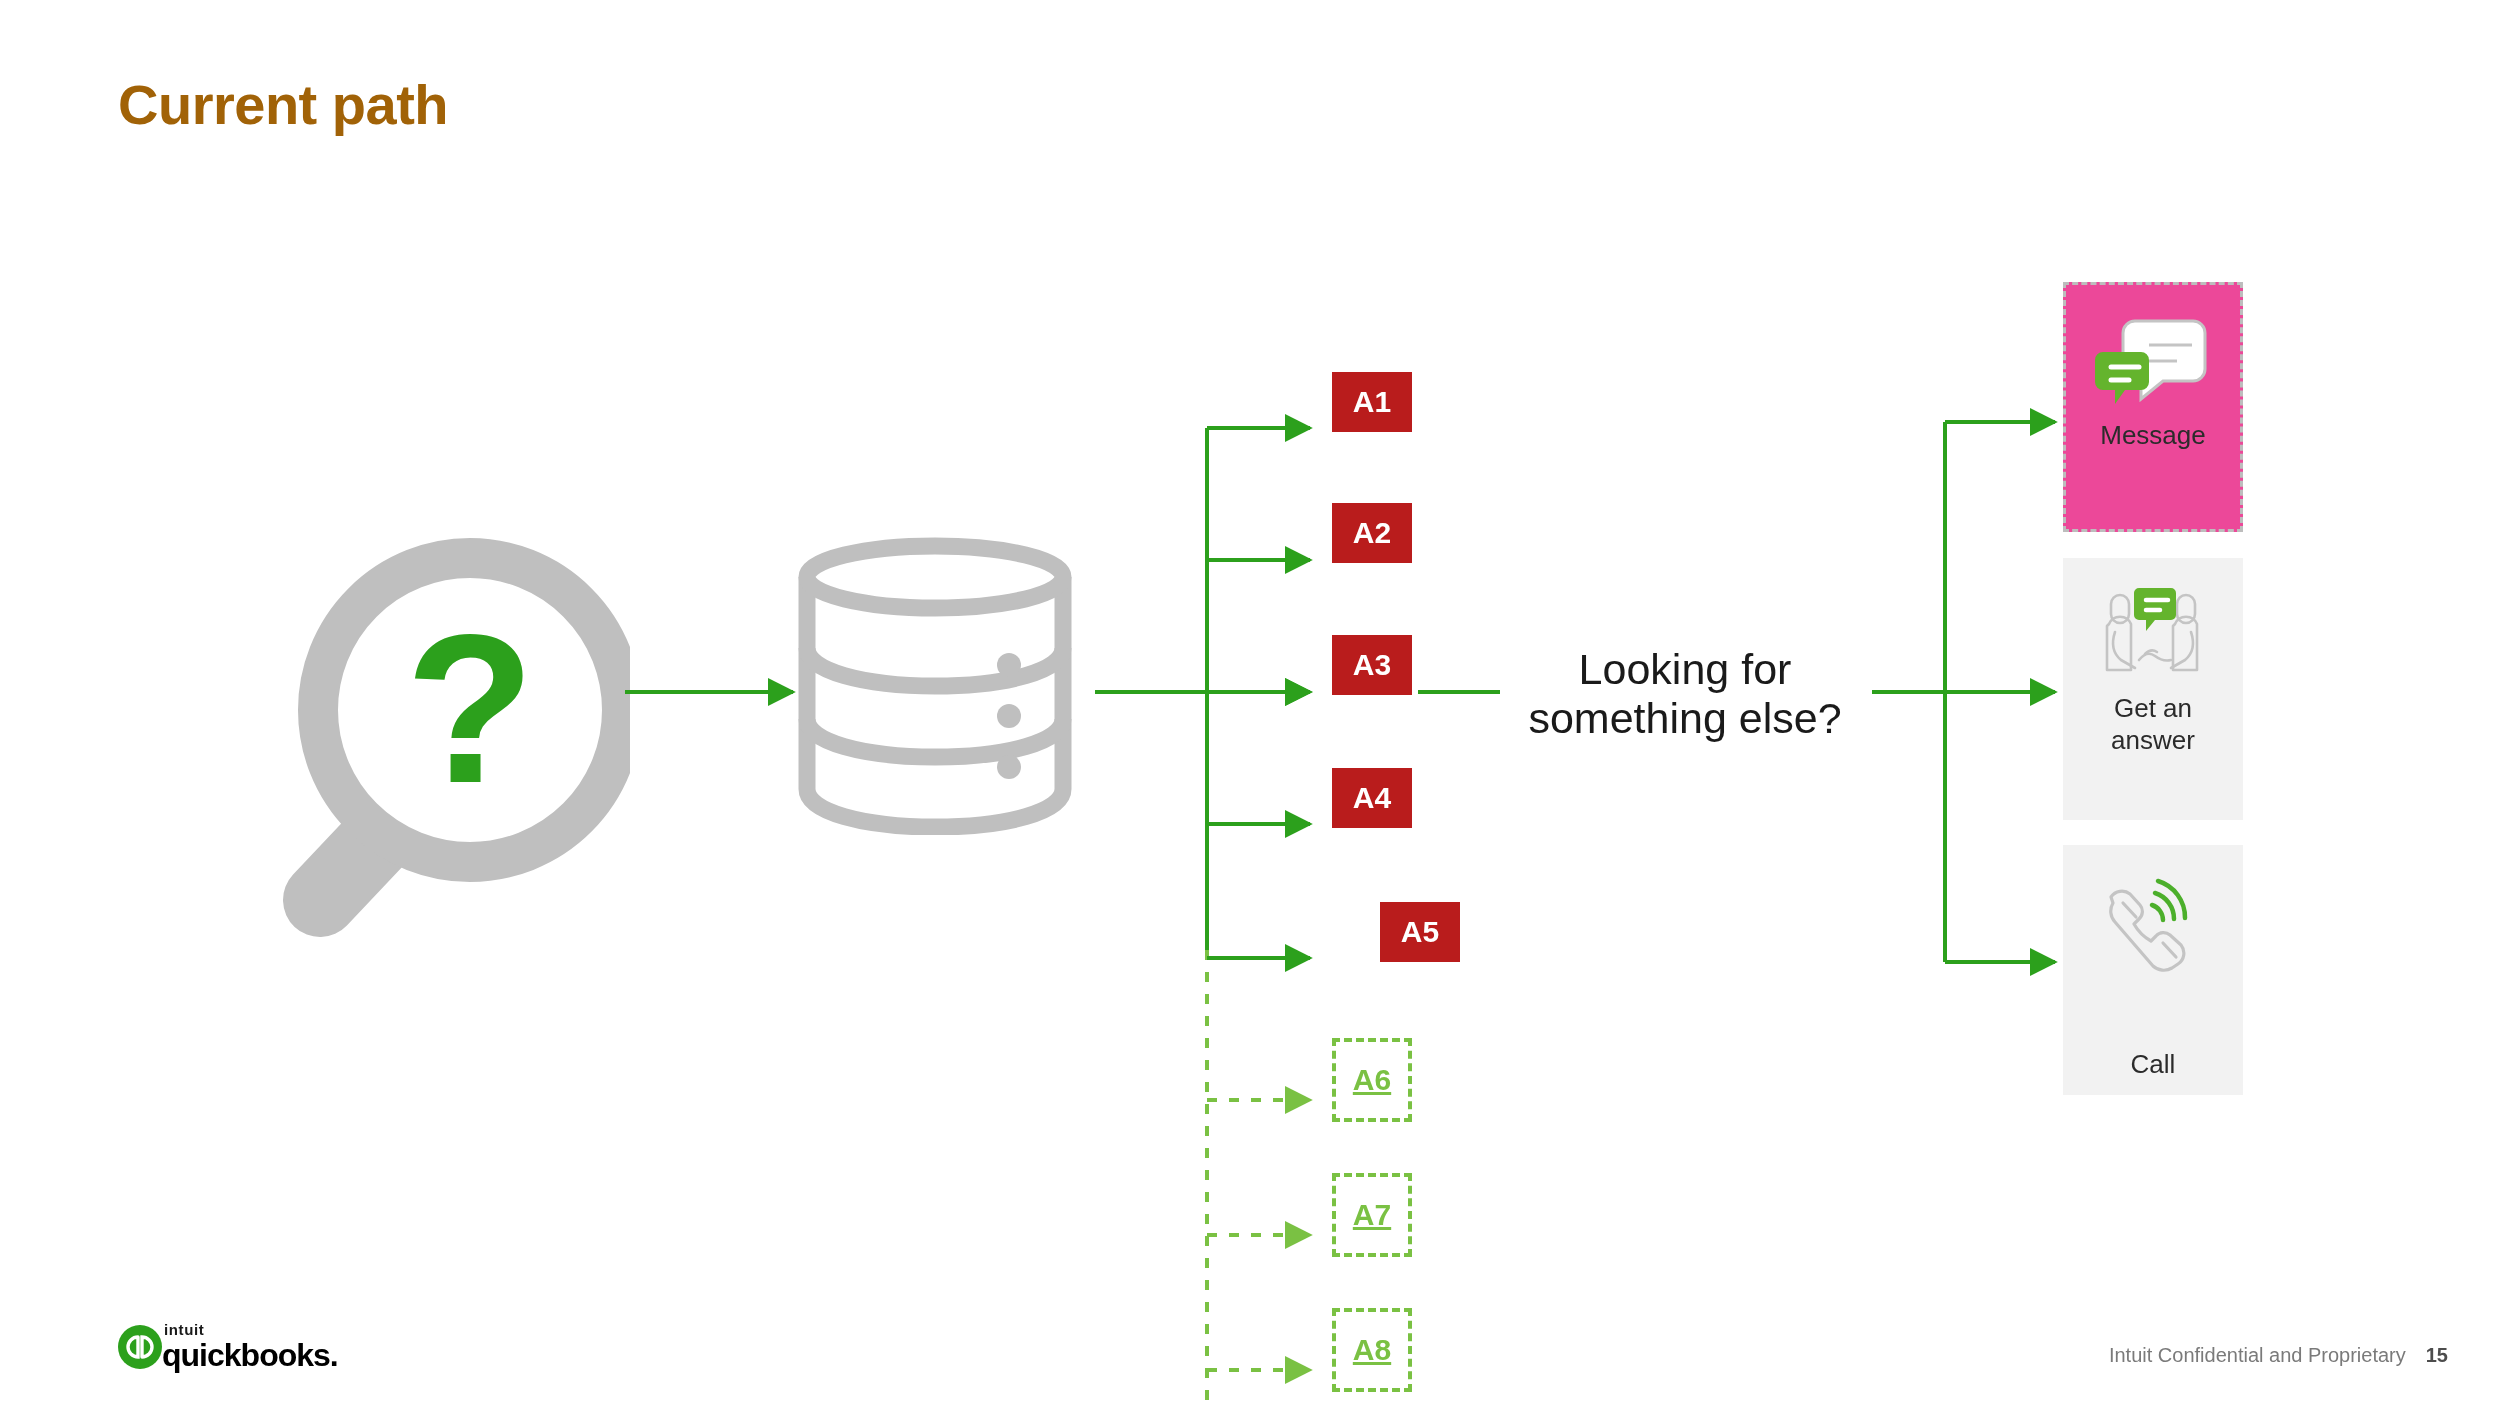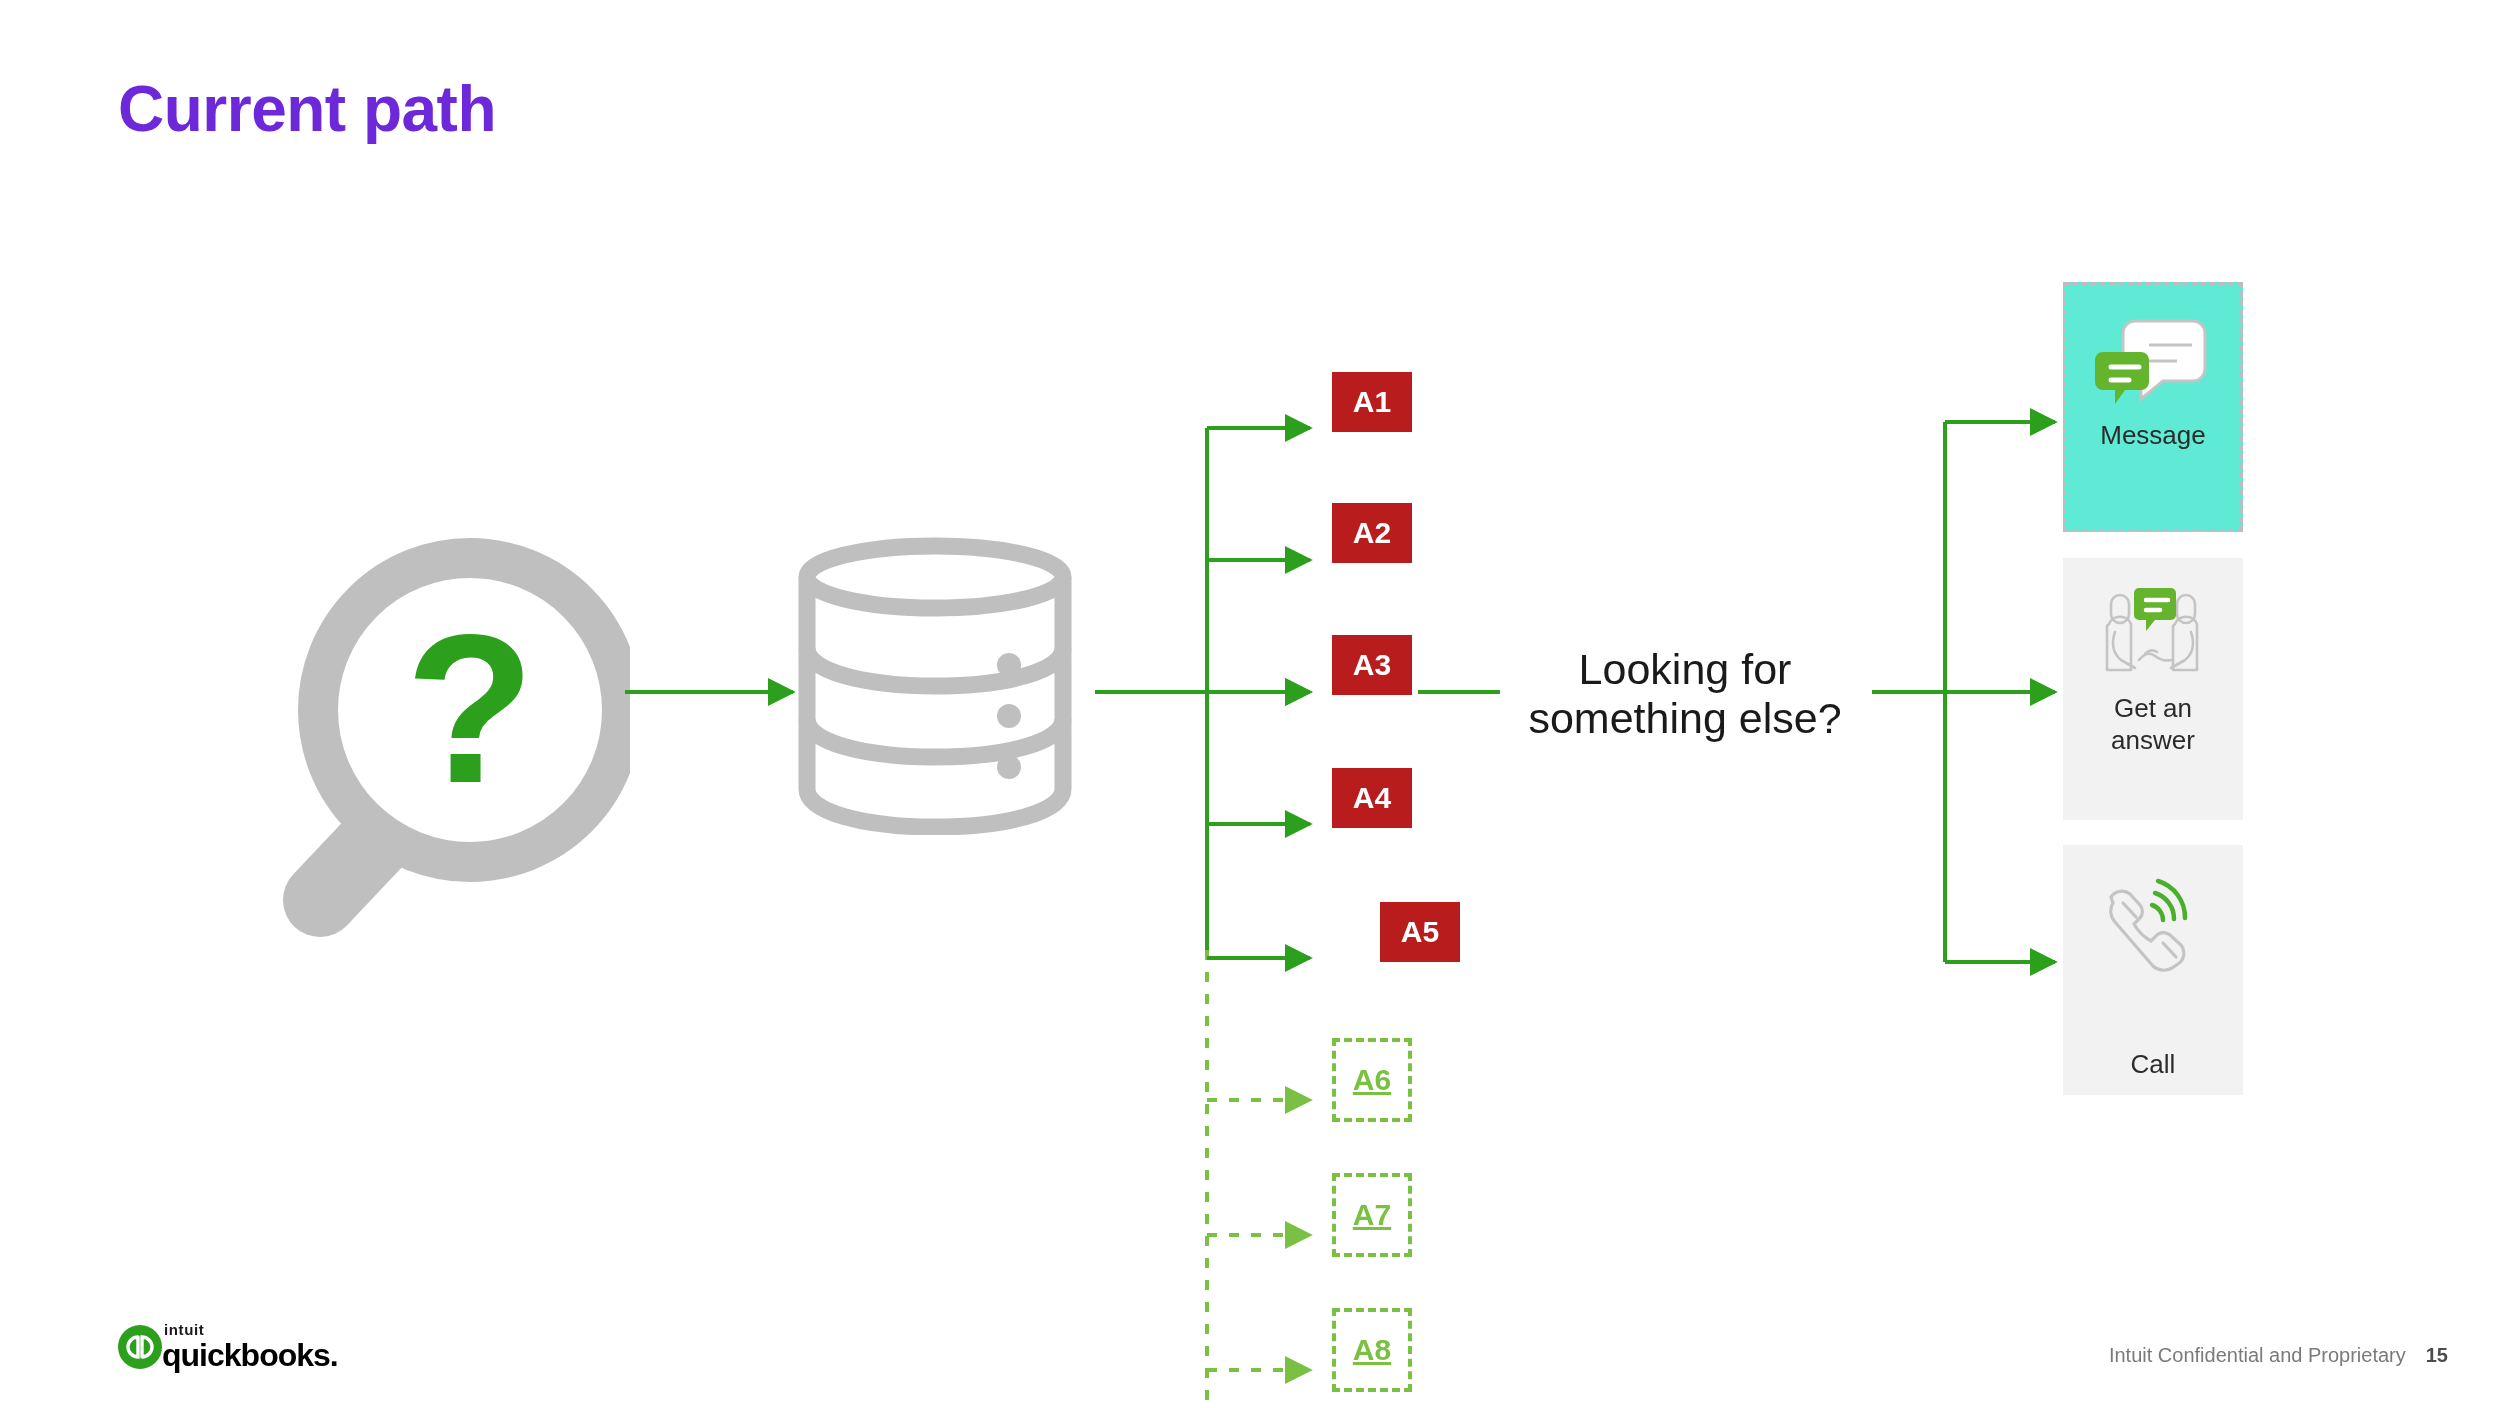--- a/index.html
+++ b/index.html
@@ -17,24 +17,24 @@
     height: 1408px;
     background: #ffffff;
     overflow: hidden;
   }
 
   
   #page-title {
     position: absolute;
     left: 118px;
     top: 72px;
-    font-size: 64px;
+    font-size: 56px;
     font-weight: 700;
     letter-spacing: -0.5px;
-    color: #6d28d9;
+    color: #a16207;
     white-space: nowrap;
   }
 
   
   #magnifier {
     position: absolute;
     left: 170px;
     top: 520px;
     width: 460px;
     height: 440px;
@@ -101,21 +101,21 @@
     width: 180px;
     background: #f2f2f2;
     display: flex;
     flex-direction: column;
     align-items: center;
     justify-content: flex-start;
     box-sizing: border-box;
   }
   .channel-card.outlined {
     border: 3px dashed #bdbdbd;
-    background: #5eead4;
+    background: #ec4899;
   }
   .channel-icon {
     margin-top: 22px;
     width: 120px;
     height: 105px;
     display: flex;
     align-items: center;
     justify-content: center;
   }
   .channel-label {

